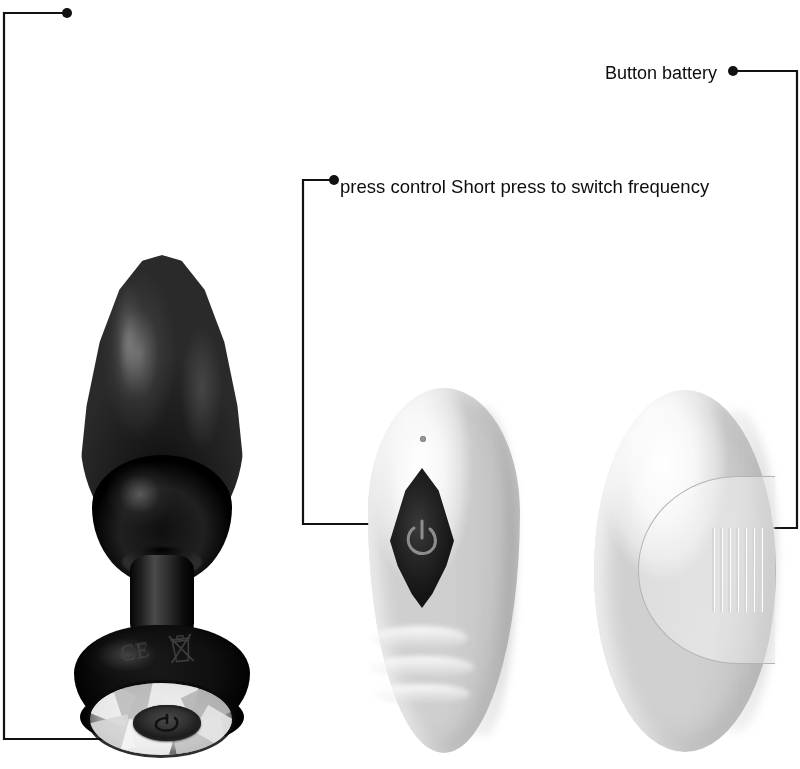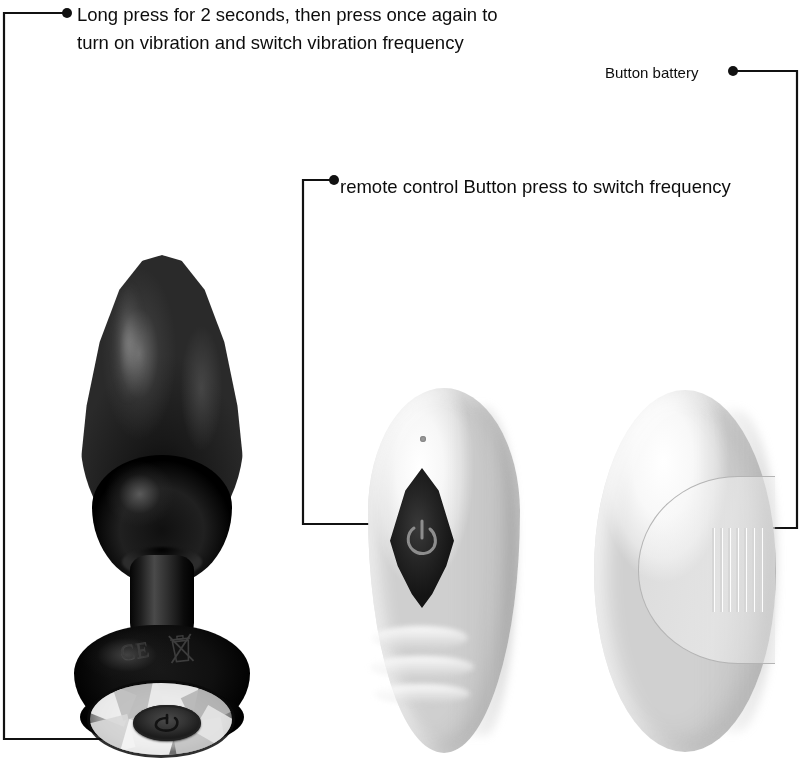--- a/index.html
+++ b/index.html
@@ -14,21 +14,21 @@
 
   
   #leaders{position:absolute;left:0;top:0;width:800px;height:769px;}
 
   
   .callout{position:absolute;color:#0d0d0d;}
   .callout .ln{display:block;white-space:nowrap;}
 
   #callout-vibration{left:77px;top:1px;font-size:18.5px;line-height:28px;}
   #callout-remote{left:340px;top:169px;font-size:18.5px;line-height:35px;}
-  #callout-battery{left:605px;top:60px;font-size:15px;line-height:26px;}
+  #callout-battery{left:605px;top:60px;font-size:18px;line-height:26px;}
 
   
   #plug{position:absolute;left:52px;top:255px;width:220px;height:500px;}
 
   .plug-cone{
     position:absolute;left:28px;top:0;width:164px;height:290px;
     background:
       radial-gradient(ellipse 52px 120px at 36% 34%, rgba(120,120,120,.85) 0%, rgba(70,70,70,.45) 38%, rgba(0,0,0,0) 72%),
       radial-gradient(ellipse 30px 90px at 74% 46%, rgba(95,95,95,.55) 0%, rgba(0,0,0,0) 70%),
       radial-gradient(ellipse 90px 150px at 50% 86%, #050505 0%, #191919 45%, #2a2a2a 100%),
@@ -168,27 +168,23 @@
     <path d="M66,13 L4,13 L4,739 L150,739" fill="none" stroke="#111111" stroke-width="2.2"></path>
     <circle cx="67" cy="13" r="5" fill="#111111"></circle>
 
     <path d="M334,180 L303,180 L303,524 L400,524" fill="none" stroke="#111111" stroke-width="2.2"></path>
     <circle cx="334" cy="180" r="5" fill="#111111"></circle>
 
     <path d="M734,71 L797,71 L797,528 L770,528" fill="none" stroke="#111111" stroke-width="2.2"></path>
     <circle cx="733" cy="71" r="5" fill="#111111"></circle>
   </svg>
 
-  <div class="callout" id="callout-vibration">
-    <span class="ln">Long press for 2 seconds, then press once again to</span>
-    <span class="ln">turn on vibration and switch vibration frequency</span>
-  </div>
 
   <div class="callout" id="callout-remote">
-    <span class="ln">remote control  Button press to switch frequency</span>
+    <span class="ln">press control  Short press to switch frequency</span>
   </div>
 
   <div class="callout" id="callout-battery">
     <span class="ln">Button battery</span>
   </div>
 
   <div id="plug">
     <div class="plug-cone"></div>
     <div class="plug-cone-gloss"></div>
     <div class="plug-bulb"></div>

